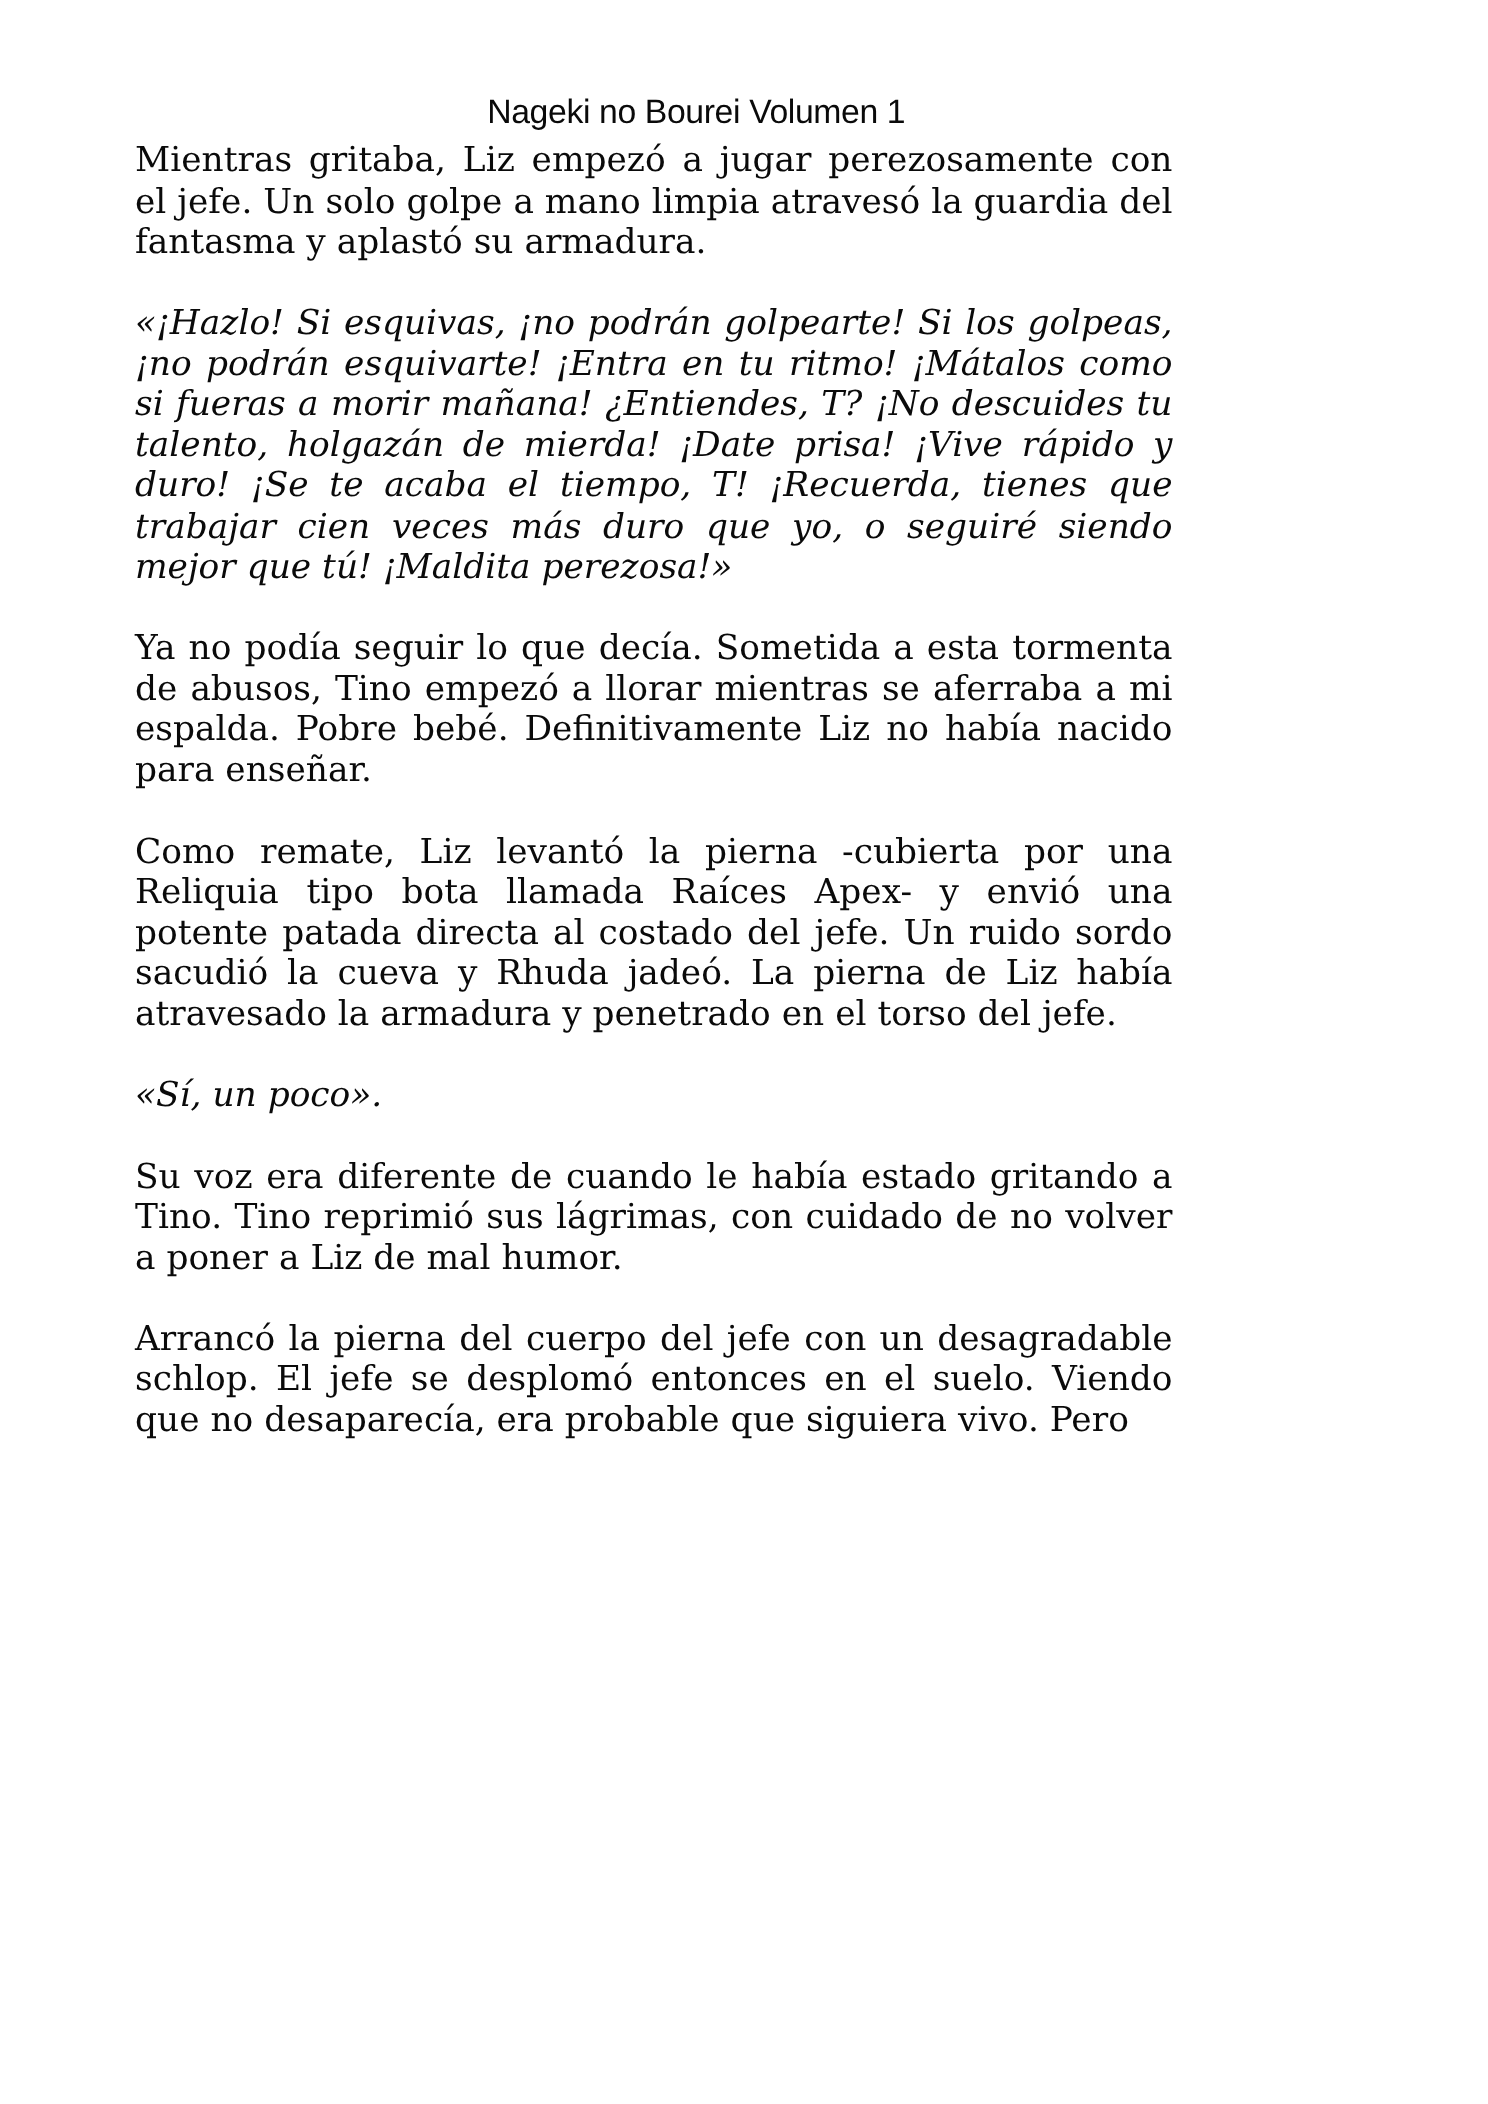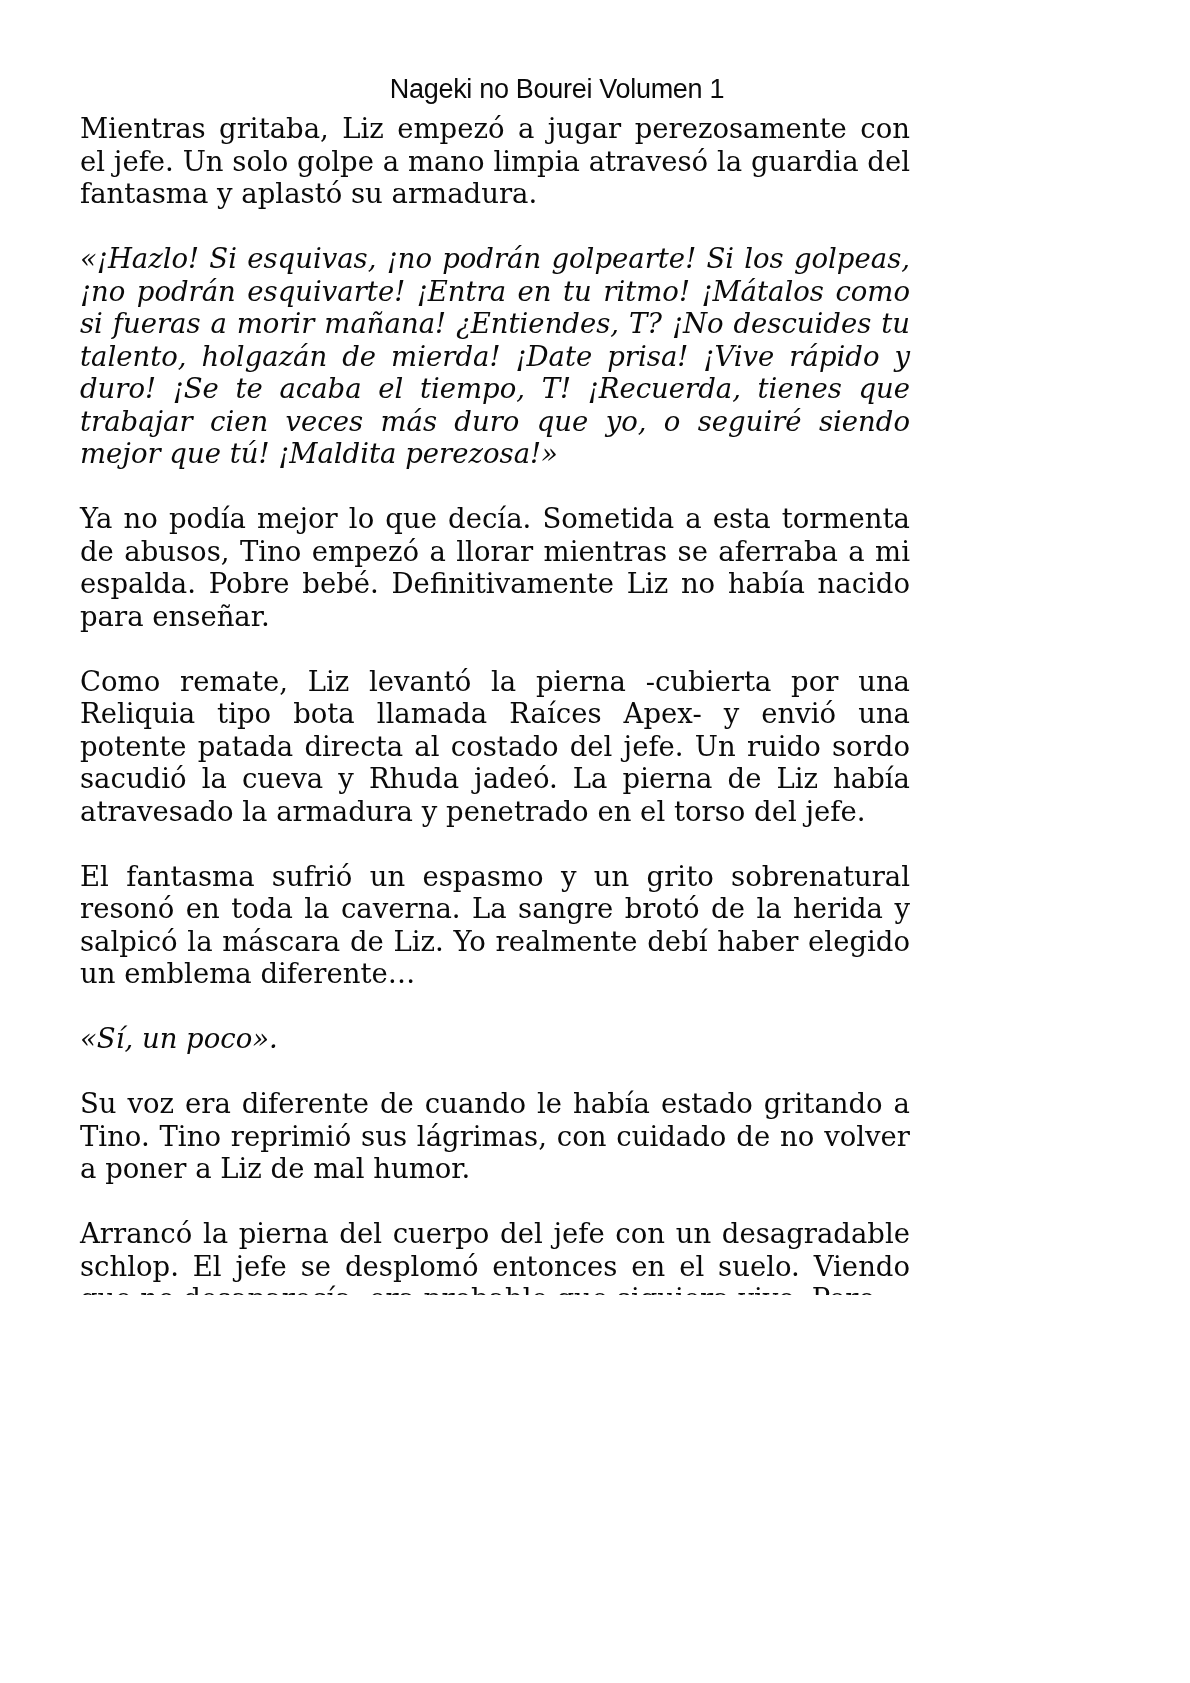--- a/index.html
+++ b/index.html
@@ -20,21 +20,21 @@
     margin-left: 104px;
     width: 906px;
     text-align: center;
     font-family: "Liberation Sans", sans-serif;
     font-size: 27px;
     line-height: 34px;
     letter-spacing: -0.3px;
     color: #0a0a0a;
   }
   .doc-body {
-    margin-left: 80px;
+    margin-left: 108px;
     width: 830px;
     font-family: "DejaVu Serif", "Liberation Serif", serif;
     font-size: 27.5px;
     line-height: 32.5px;
     text-align: justify;
     color: #0a0a0a;
   }
   .doc-body p {
     margin: 32.5px 0 0 0;
   }
@@ -61,23 +61,22 @@
 
 <div class="page">
 
   <header class="doc-header">
     <div>Nageki no Bourei Volumen 1</div>
   </header>
 
   <main class="doc-body">
     <p class="para normal">Mientras gritaba, Liz empezó a jugar perezosamente con el jefe. Un solo golpe a mano limpia atravesó la guardia del fantasma y aplastó su armadura.</p>
     <p class="para italic">«¡Hazlo! Si esquivas, ¡no podrán golpearte! Si los golpeas, ¡no podrán esquivarte! ¡Entra en tu ritmo! ¡Mátalos como si fueras a morir mañana! ¿Entiendes, T? ¡No descuides tu talento, holgazán de mierda! ¡Date prisa! ¡Vive rápido y duro! ¡Se te acaba el tiempo, T! ¡Recuerda, tienes que trabajar cien veces más duro que yo, o seguiré siendo mejor que tú! ¡Maldita perezosa!»</p>
-    <p class="para normal">Ya no podía mejor lo que decía. Sometida a esta tormenta de abusos, Tino empezó a llorar mientras se aferraba a mi espalda. Pobre bebé. Definitivamente Liz no había nacido para enseñar.</p>
+    <p class="para normal">Ya no podía seguir lo que decía. Sometida a esta tormenta de abusos, Tino empezó a llorar mientras se aferraba a mi espalda. Pobre bebé. Definitivamente Liz no había nacido para enseñar.</p>
     <p class="para normal">Como remate, Liz levantó la pierna -cubierta por una Reliquia tipo bota llamada Raíces Apex- y envió una potente patada directa al costado del jefe. Un ruido sordo sacudió la cueva y Rhuda jadeó. La pierna de Liz había atravesado la armadura y penetrado en el torso del jefe.</p>
-    <p class="para normal">El fantasma sufrió un espasmo y un grito sobrenatural resonó en toda la caverna. La sangre brotó de la herida y salpicó la máscara de Liz. Yo realmente debí haber elegido un emblema diferente…</p>
     <p class="para italic">«Sí, un poco».</p>
     <p class="para normal">Su voz era diferente de cuando le había estado gritando a Tino. Tino reprimió sus lágrimas, con cuidado de no volver a poner a Liz de mal humor.</p>
     <p class="para normal">Arrancó la pierna del cuerpo del jefe con un desagradable schlop. El jefe se desplomó entonces en el suelo. Viendo que no desaparecía, era probable que siguiera vivo. Pero</p>
   </main>
 
   <figure class="corner-art">
     <svg viewBox="0 0 174 97" width="174" height="97" xmlns="http://www.w3.org/2000/svg" role="img">
 
       <rect x="0" y="0" width="174" height="97" fill="#d7d7d7"></rect>
 

